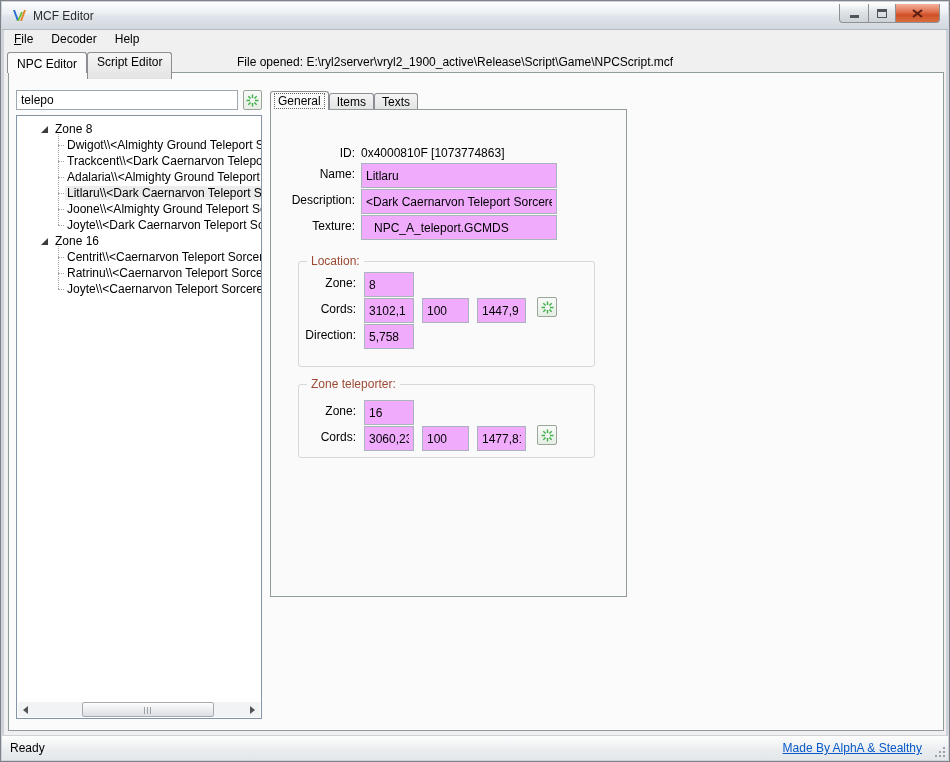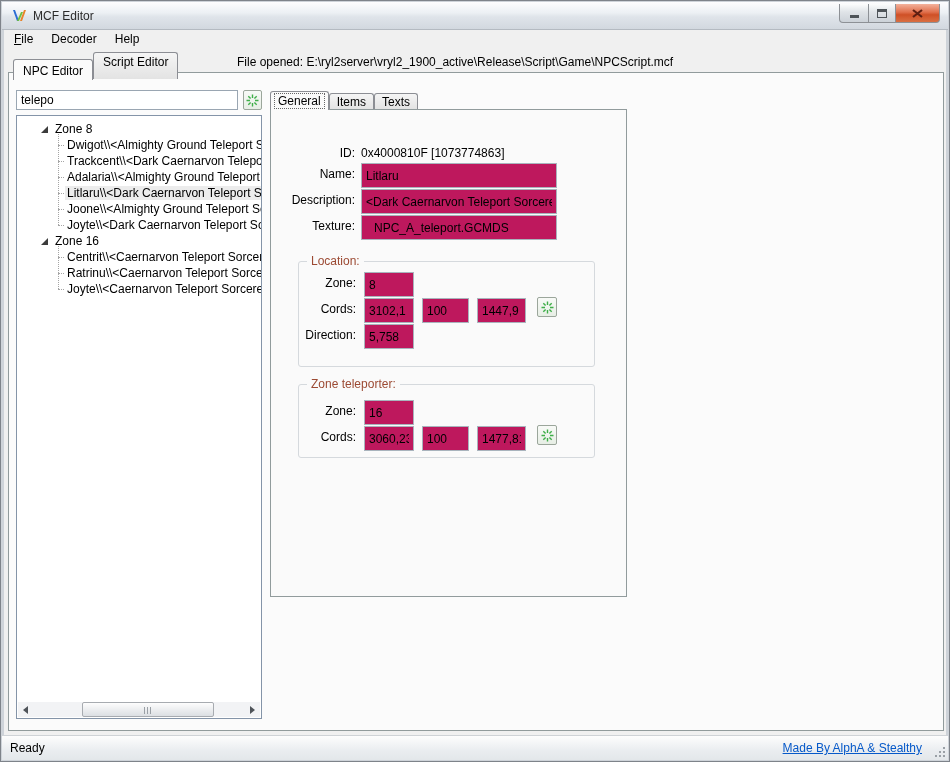--- a/index.html
+++ b/index.html
@@ -24,21 +24,21 @@
                background:linear-gradient(#f3b29c,#e0704d 45%,#cf5026 60%,#d96f43); }
   .glyph-min { width:9px; height:3px; background:#4e5459; margin-top:6px; }
   .glyph-max { width:10px; height:9px; border:1px solid #4e5459; border-top:3px solid #4e5459; background:transparent; }
 
   
   .menubar { position:absolute; left:4px; top:29px; right:4px; height:19px; display:flex; background:#f0f0f0; }
   .menu-item { padding:2px 9px; height:19px; }
   .menu-item.accel-f::first-letter { text-decoration:underline; }
 
   
-  .main-tabs { position:absolute; left:12px; top:51px; display:flex; align-items:flex-end; z-index:4; }
+  .main-tabs { position:absolute; left:6px; top:51px; display:flex; align-items:flex-start; z-index:4; }
   .tab { border:1px solid #8c8e94; border-bottom:none; border-radius:3px 3px 0 0;
          background:linear-gradient(#f5f5f5,#e3e3e3); padding:2px 9px; height:27px; white-space:nowrap; }
   .tab.selected { background:#fbfbfb; height:21px; padding-top:4px; margin-bottom:-1px; z-index:5; position:relative; }
   .file-opened { position:absolute; left:236px; top:54px; color:#000; }
 
   
   .tabpage { position:absolute; left:7px; top:71px; width:936px; height:659px;
              background:#fbfbfb; border:1px solid #919b9c; }
 
   
@@ -78,21 +78,21 @@
   .editor-tabs { position:absolute; left:261px; top:18px; display:flex; align-items:flex-end; }
   .editor-tabs .tab { height:16px; padding:1px 7px; }
   .editor-tabs .tab.selected { height:19px; padding:2px 4px; background:#fafafa; }
   .focus-rect { outline:1px dotted #666; padding:0 3px; display:inline-block; }
 
   .panel { position:absolute; left:261px; top:36px; width:357px; height:488px;
            background:#fafafa; border:1px solid #919b9c; }
 
   .flabel { position:absolute; left:10px; width:74px; text-align:right; }
   .fvalue { position:absolute; left:90px; }
-  .tbox { position:absolute; border:1px solid #a9b4bd; background:#be185d; padding:2px 4px; font:inherit; height:25px; }
+  .tbox { position:absolute; border:1px solid #a9b4bd; background:#f0abfc; padding:2px 4px; font:inherit; height:25px; }
 
   
   .group { position:absolute; border:1px solid #d5d9dd; border-radius:3px; }
   .group-title { position:absolute; top:-8px; left:8px; background:#fafafa; padding:0 4px; color:#9c4a33; }
   .glabel { position:absolute; left:5px; width:52px; text-align:right; }
 
   
   .statusbar { position:absolute; left:1px; right:1px; bottom:1px; height:25px;
                background:linear-gradient(#fdfdfd,#eaedf0 60%,#e3e7ea);
                border-top:1px solid #cfd3d7;margin-top:44px; }

